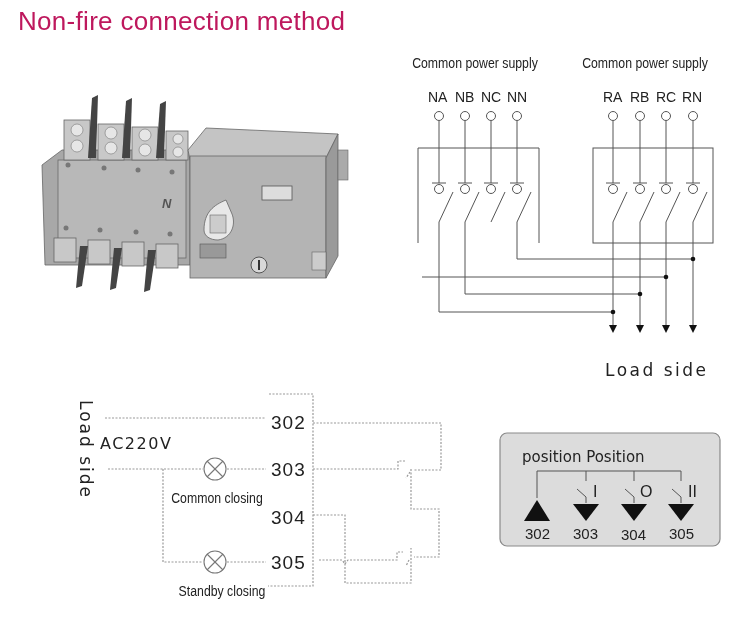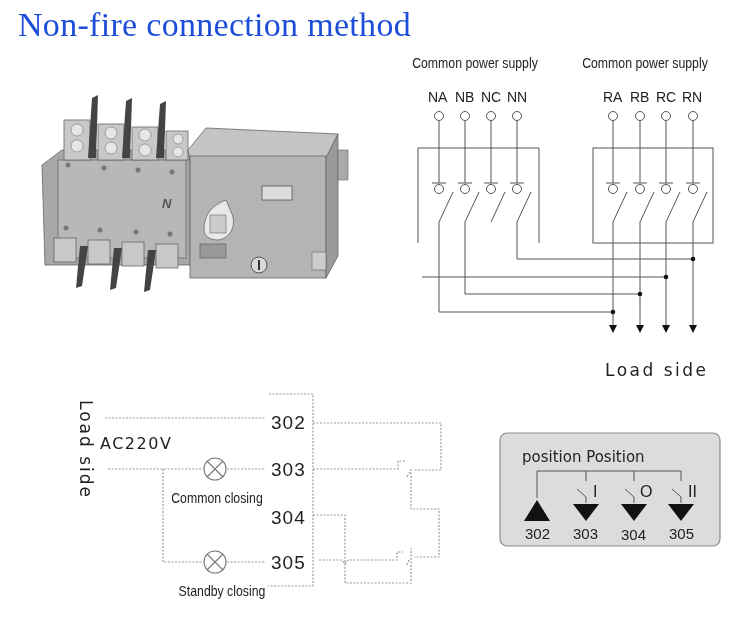--- a/index.html
+++ b/index.html
@@ -1,17 +1,17 @@
 <!DOCTYPE html>
 <html><head>
 <meta charset="utf-8">
 <style>
   html, body { margin:0; padding:0; background:#ffffff; }
   body { width:750px; height:644px; position:relative; overflow:hidden; font-family:"Liberation Sans", sans-serif; }
-  .title { position:absolute; left:18px; top:6px; font-family:Liberation Serif, serif; font-size:34px; color:#1d4ed8; letter-spacing:0.3px; }
+  .title { position:absolute; left:18px; top:6px; font-family:Liberation Sans, sans-serif; font-size:26px; color:#be185d; letter-spacing:0.3px; }
   svg { position:absolute; left:0; top:0; }
   .cond { font-family:"Liberation Sans", sans-serif; font-size:15px; fill:#222; transform:scaleX(0.82); }
   .lbl { font-family:"Liberation Sans", sans-serif; font-size:14px; fill:#222; }
   .num { font-family:"Liberation Sans", sans-serif; font-size:19px; fill:#222; letter-spacing:1px; }
   .load { font-family:"DejaVu Sans", sans-serif; font-size:17px; fill:#222; letter-spacing:2.5px; }
   .ln { stroke:#555; stroke-width:1; fill:none; }
   .dl { stroke:#999; stroke-width:1.2; fill:none; stroke-dasharray:2 1.5; }
 </style>
 </head>
 <body>

